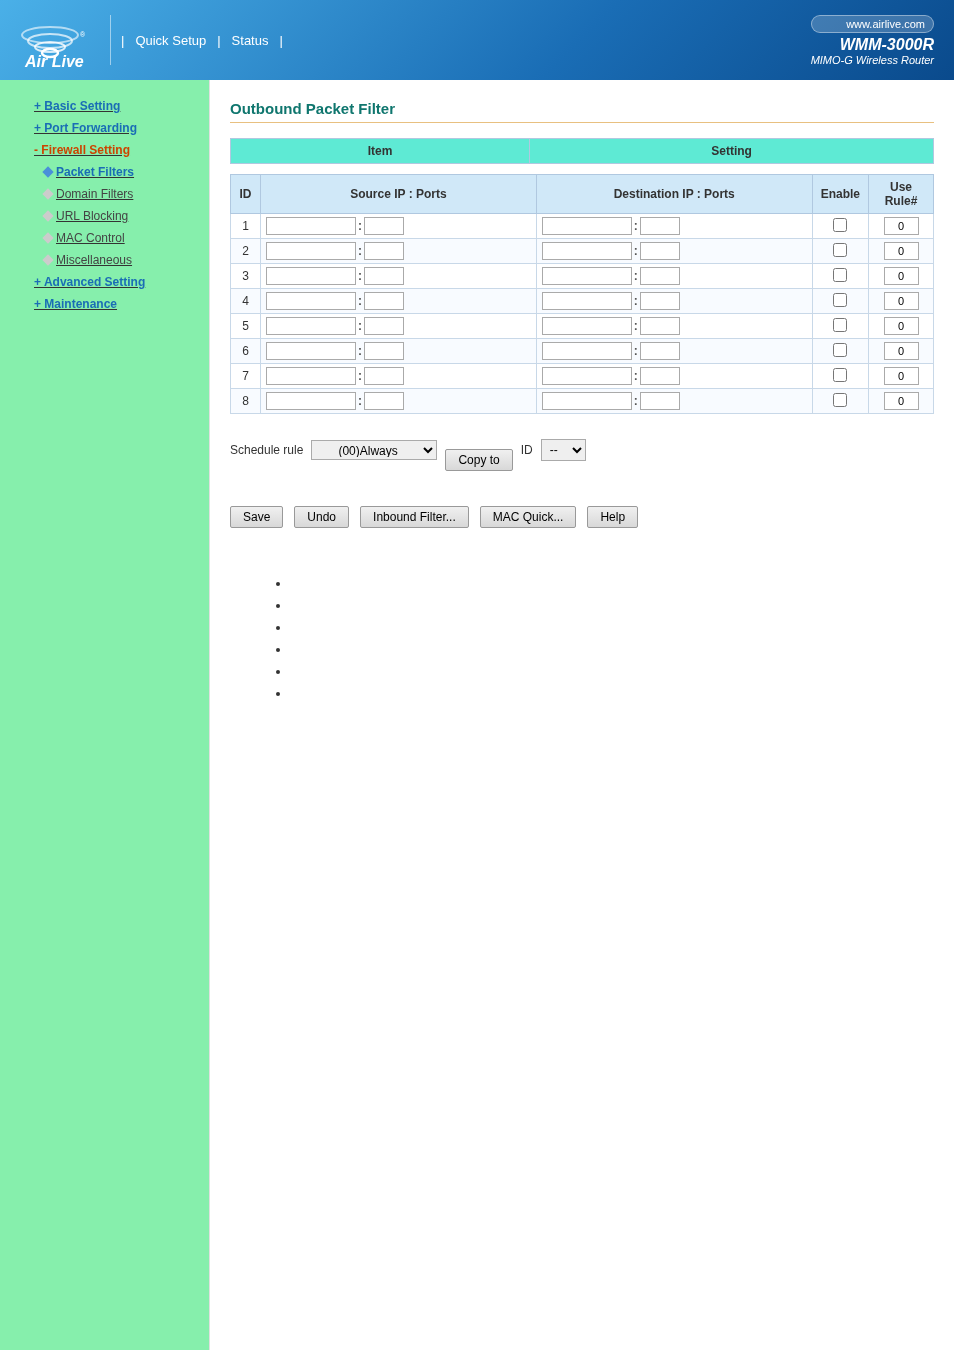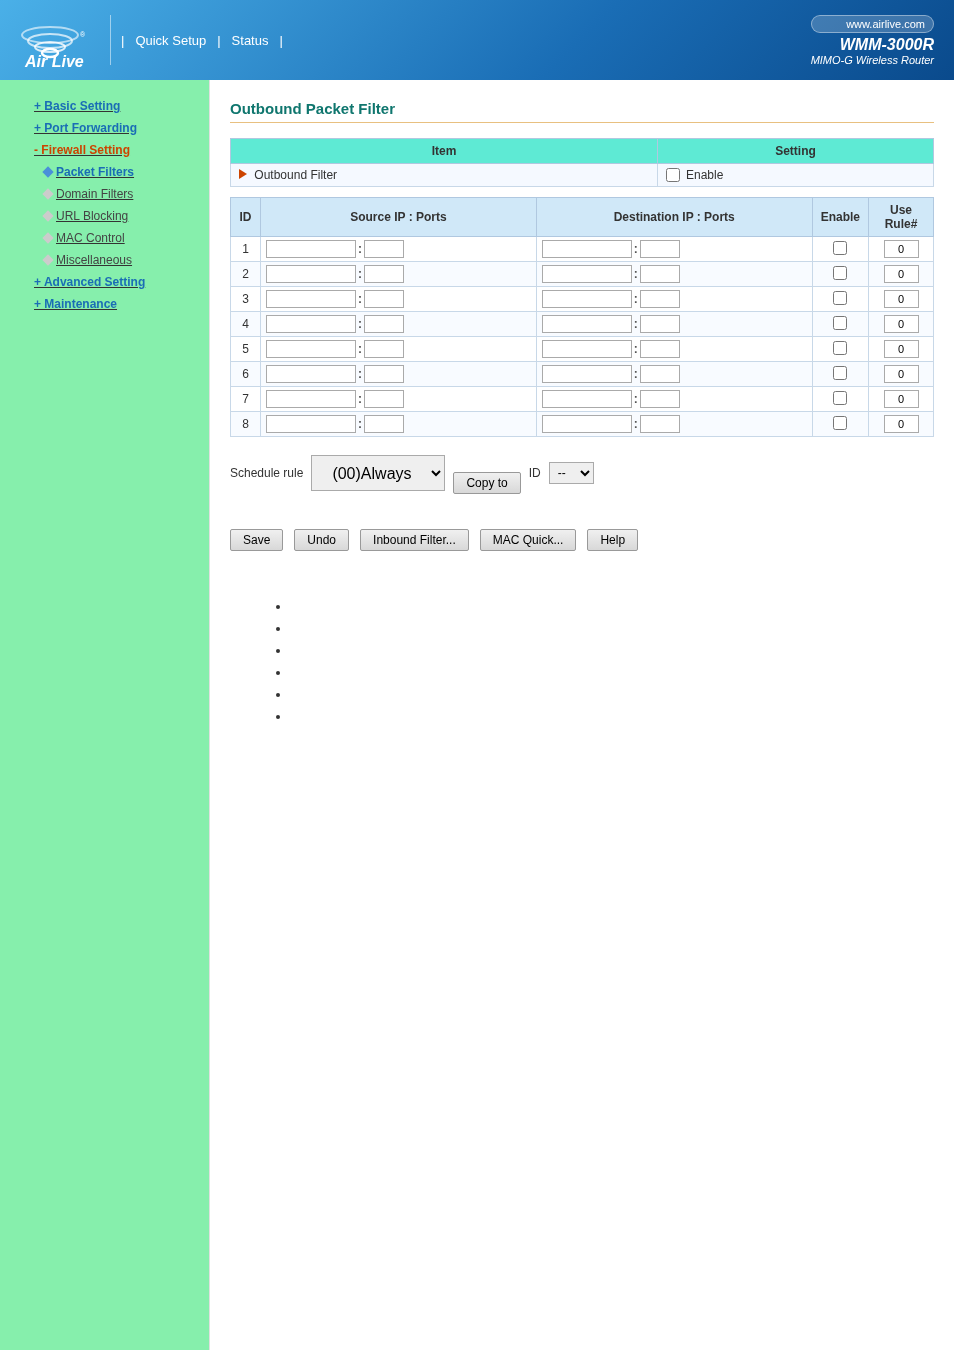--- a/index.html
+++ b/index.html
@@ -242,23 +242,23 @@
       margin-top: 15px;
       display: flex;
       align-items: center;
       gap: 8px;
     }
     .schedule-label {
       font-size: 12px;
     }
     .schedule-select {
       border: 1px solid #aaa;
-      font-size: 16px;
-      padding: 2px 16px;
-      height: 36px;
+      font-size: 12px;
+      padding: 2px 22px;
+      height: 20px;
     }
     .btn {
       background: linear-gradient(to bottom, #f0f0f0, #d8d8d8);
       border: 1px solid #999;
       padding: 3px 12px;
       font-size: 12px;
       cursor: pointer;
       border-radius: 2px;
       margin-top: 20px;
     }
@@ -371,32 +371,20 @@
     <div class="page-title">Outbound Packet Filter</div>
 
     <table class="filter-table">
       <thead>
         <tr>
           <th>Item</th>
           <th>Setting</th>
         </tr>
       </thead>
       <tbody>
-        <tr class="outbound-row">
-          <td>
-            <span class="arrow-icon"></span>
-            <span>Outbound Filter</span>
-          </td>
-          <td>
-            <div class="enable-row">
-              <input type="checkbox" class="enable-checkbox" style="">
-              <span>Enable</span>
-            </div>
-          </td>
-        </tr>
       </tbody>
     </table>
 
     <table class="data-table">
       <thead>
         <tr>
           <th style="width:30px;">ID</th>
           <th>Source IP : Ports</th>
           <th>Destination IP : Ports</th>
           <th style="width:55px;">Enable</th>

